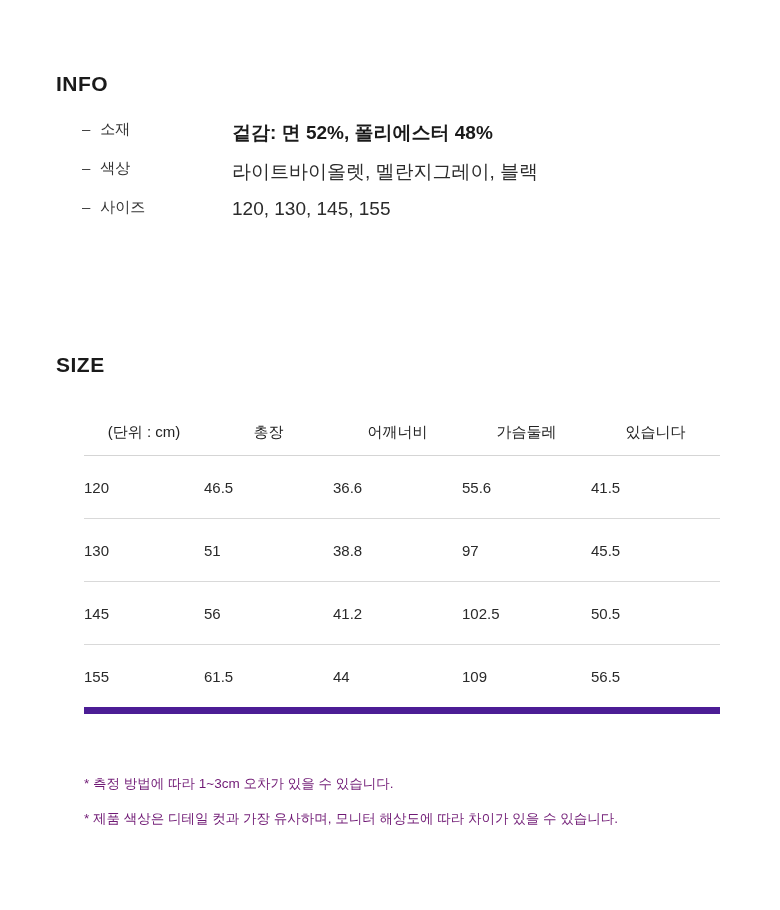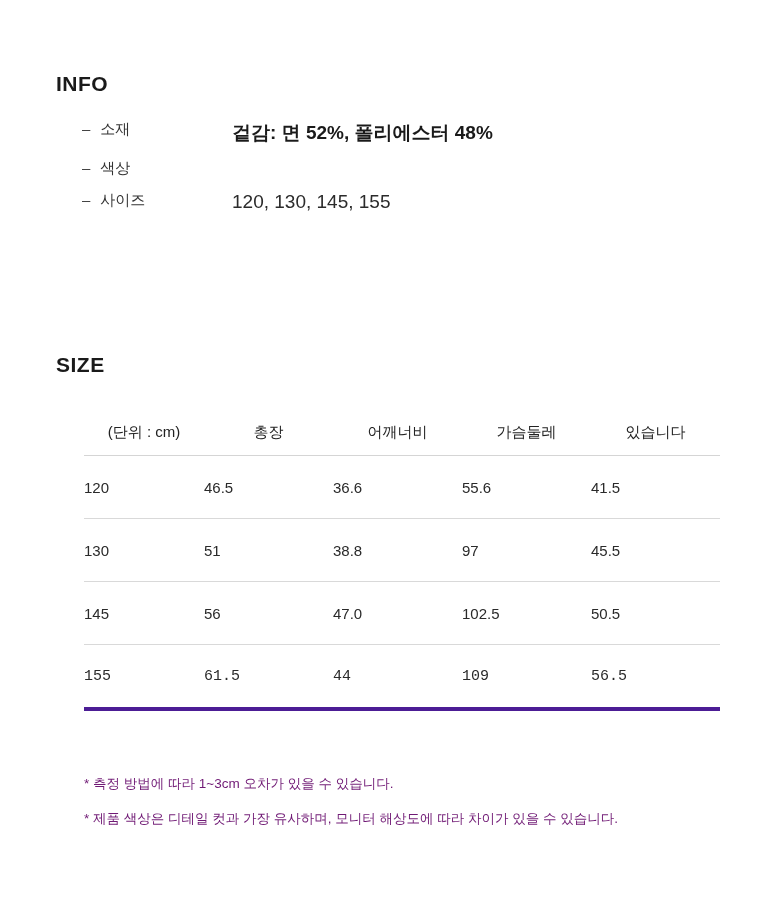--- a/index.html
+++ b/index.html
@@ -96,22 +96,21 @@
     height: 46px;
     color: #222222;
   }
   table.size-table thead tr th {
     border-bottom: 1px solid #d5d5d5;
   }
   table.size-table tbody tr td {
     border-bottom: 1px solid #d9d9d9;
   }
   table.size-table tbody tr:last-child td {
-    border-bottom: 4px solid #4c1d95;
-    font-family: Liberation Mono, monospace;
+    border-bottom: 7px solid #4c1d95;
   }
   .col-unit { width: 120px; }
   .col-d    { width: 129px; }
 
   
   .notes {
     position: absolute;
     left: 84px;
     top: 775px;
     width: 640px;
@@ -138,20 +137,21 @@
           <span>소재</span>
         </div>
         <div class="info-value">겉감: 면 52%, 폴리에스터 48%</div>
       </div>
 
       <div class="info-row">
         <div class="info-label">
           <span class="dash">–</span>
           <span>색상</span>
         </div>
+        <div class="info-value normal">라이트바이올렛, 멜란지그레이, 블랙</div>
       </div>
 
       <div class="info-row">
         <div class="info-label">
           <span class="dash">–</span>
           <span>사이즈</span>
         </div>
         <div class="info-value normal">120, 130, 145, 155</div>
       </div>
 
@@ -189,21 +189,21 @@
         <tr>
           <td>130</td>
           <td>51</td>
           <td>38.8</td>
           <td>97</td>
           <td>45.5</td>
         </tr>
         <tr>
           <td>145</td>
           <td>56</td>
-          <td>47.0</td>
+          <td>41.2</td>
           <td>102.5</td>
           <td>50.5</td>
         </tr>
         <tr>
           <td>155</td>
           <td>61.5</td>
           <td>44</td>
           <td>109</td>
           <td>56.5</td>
         </tr>

